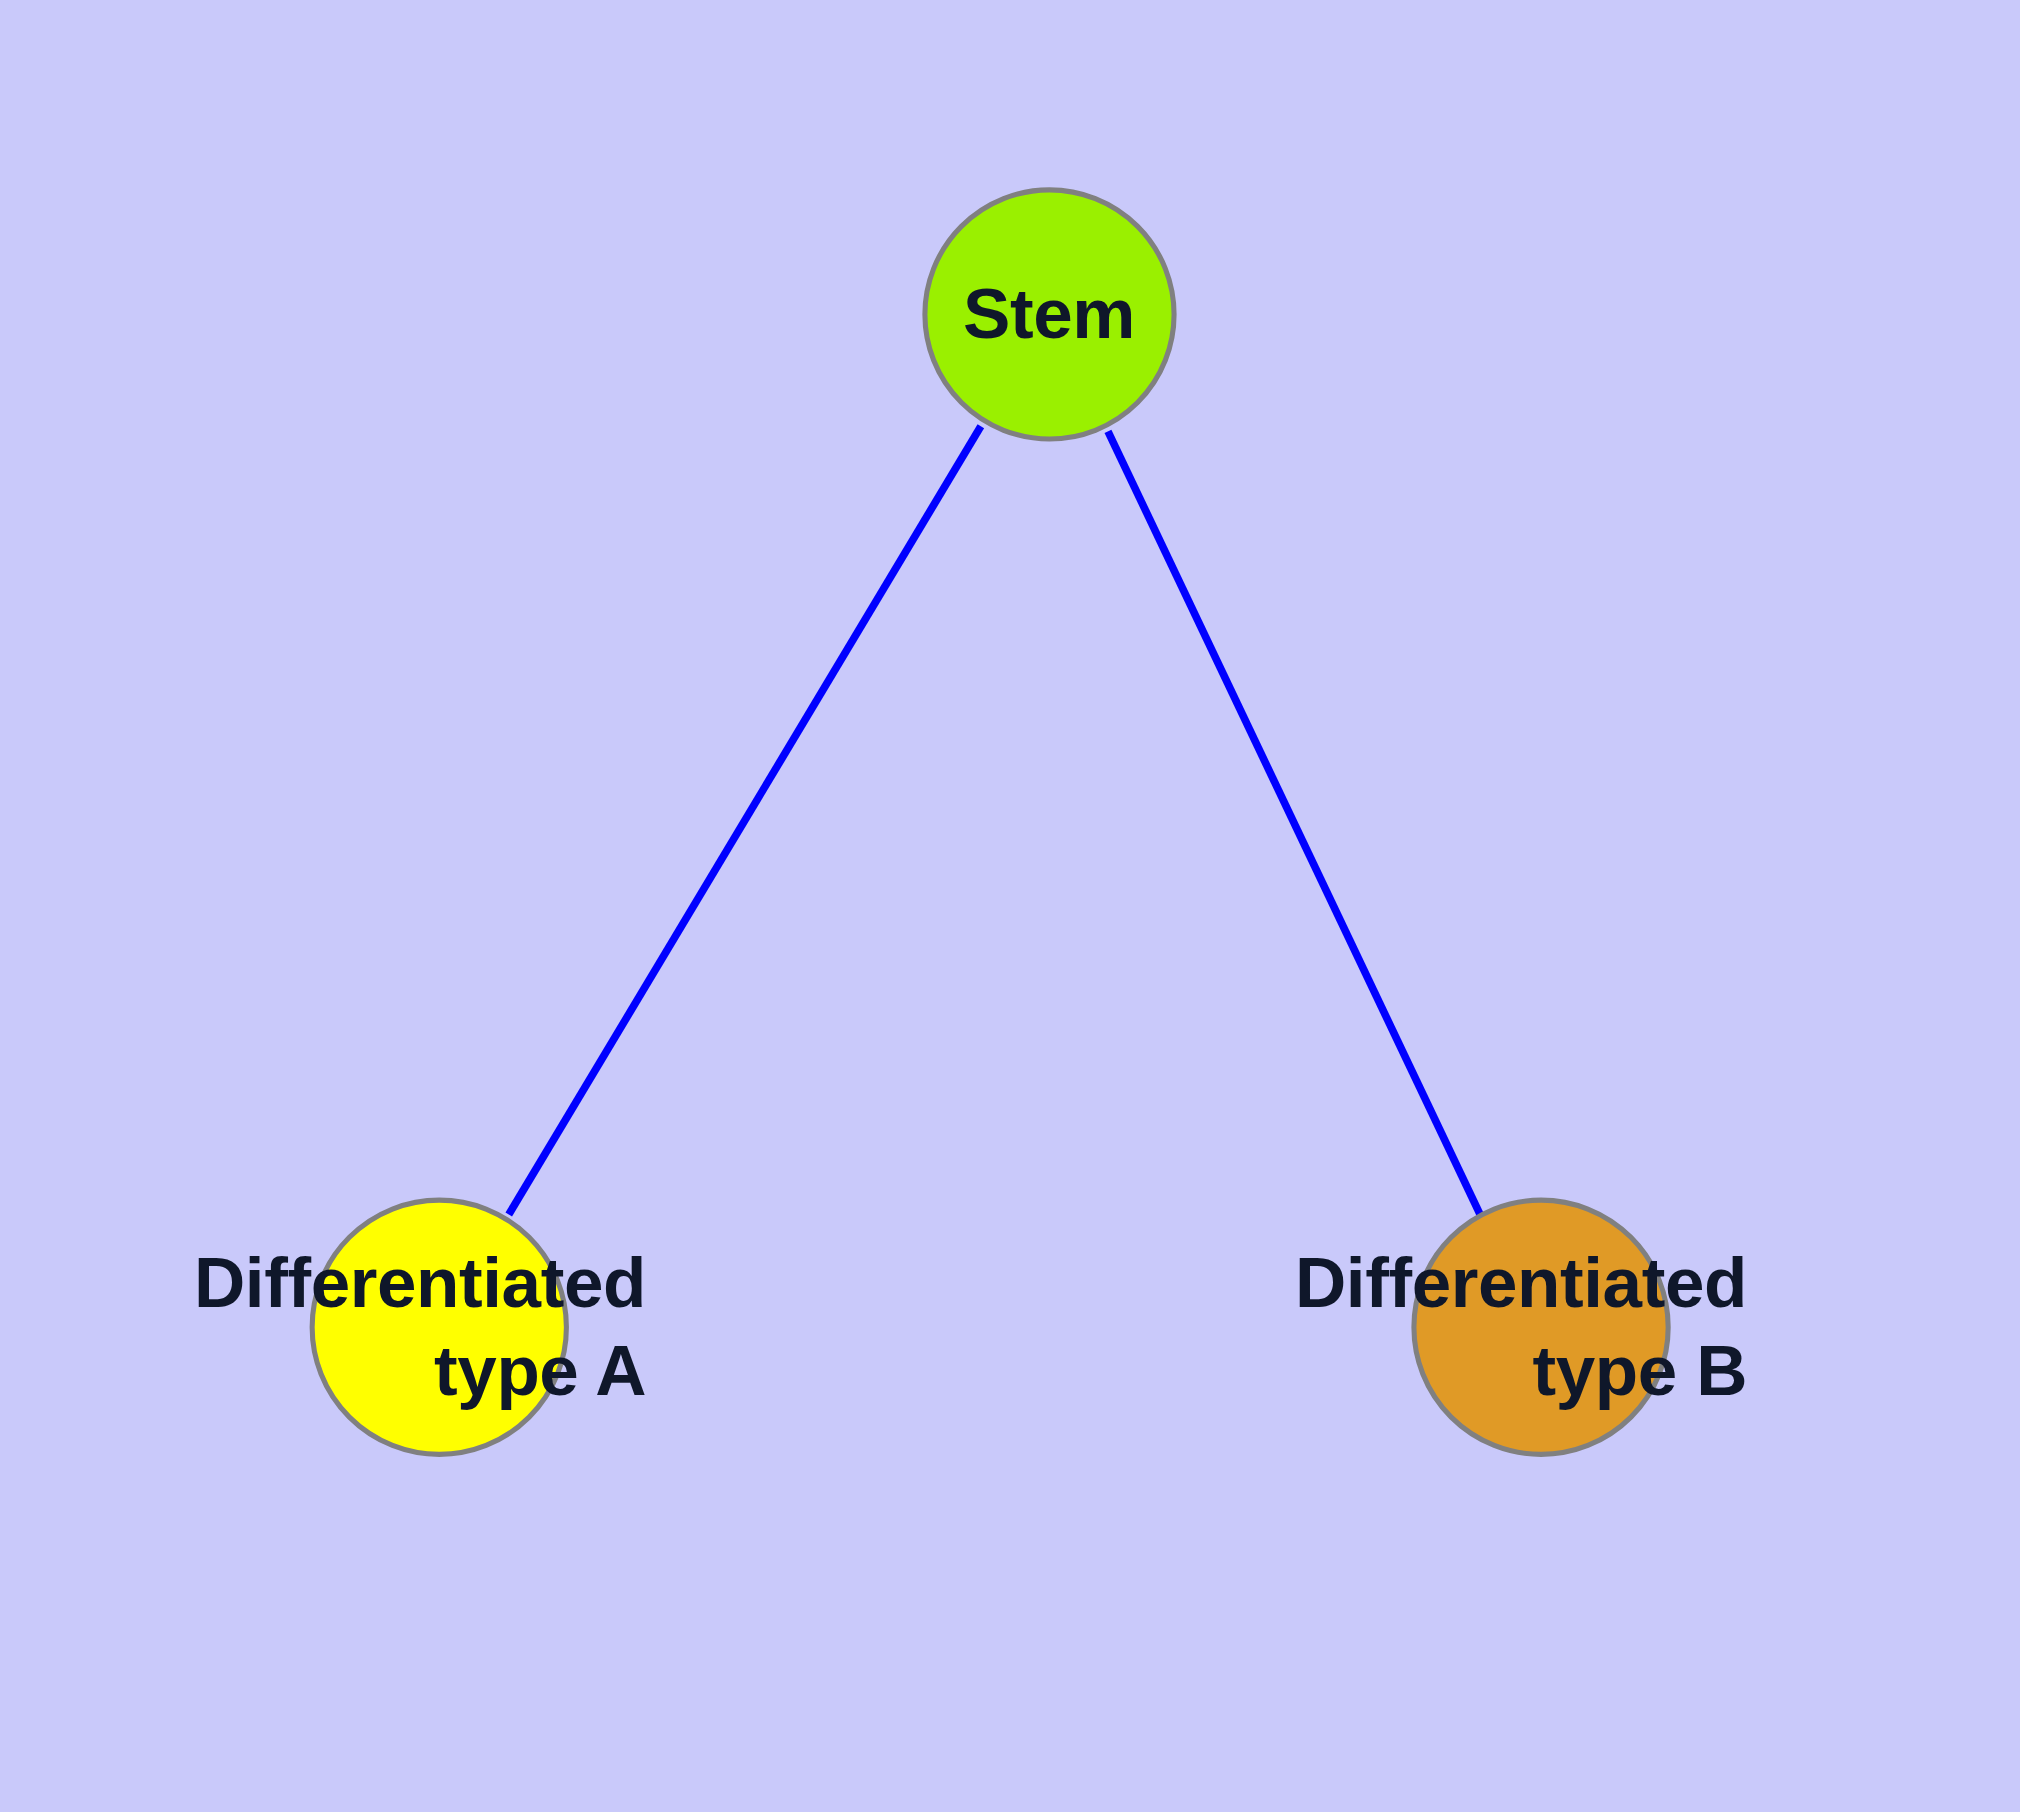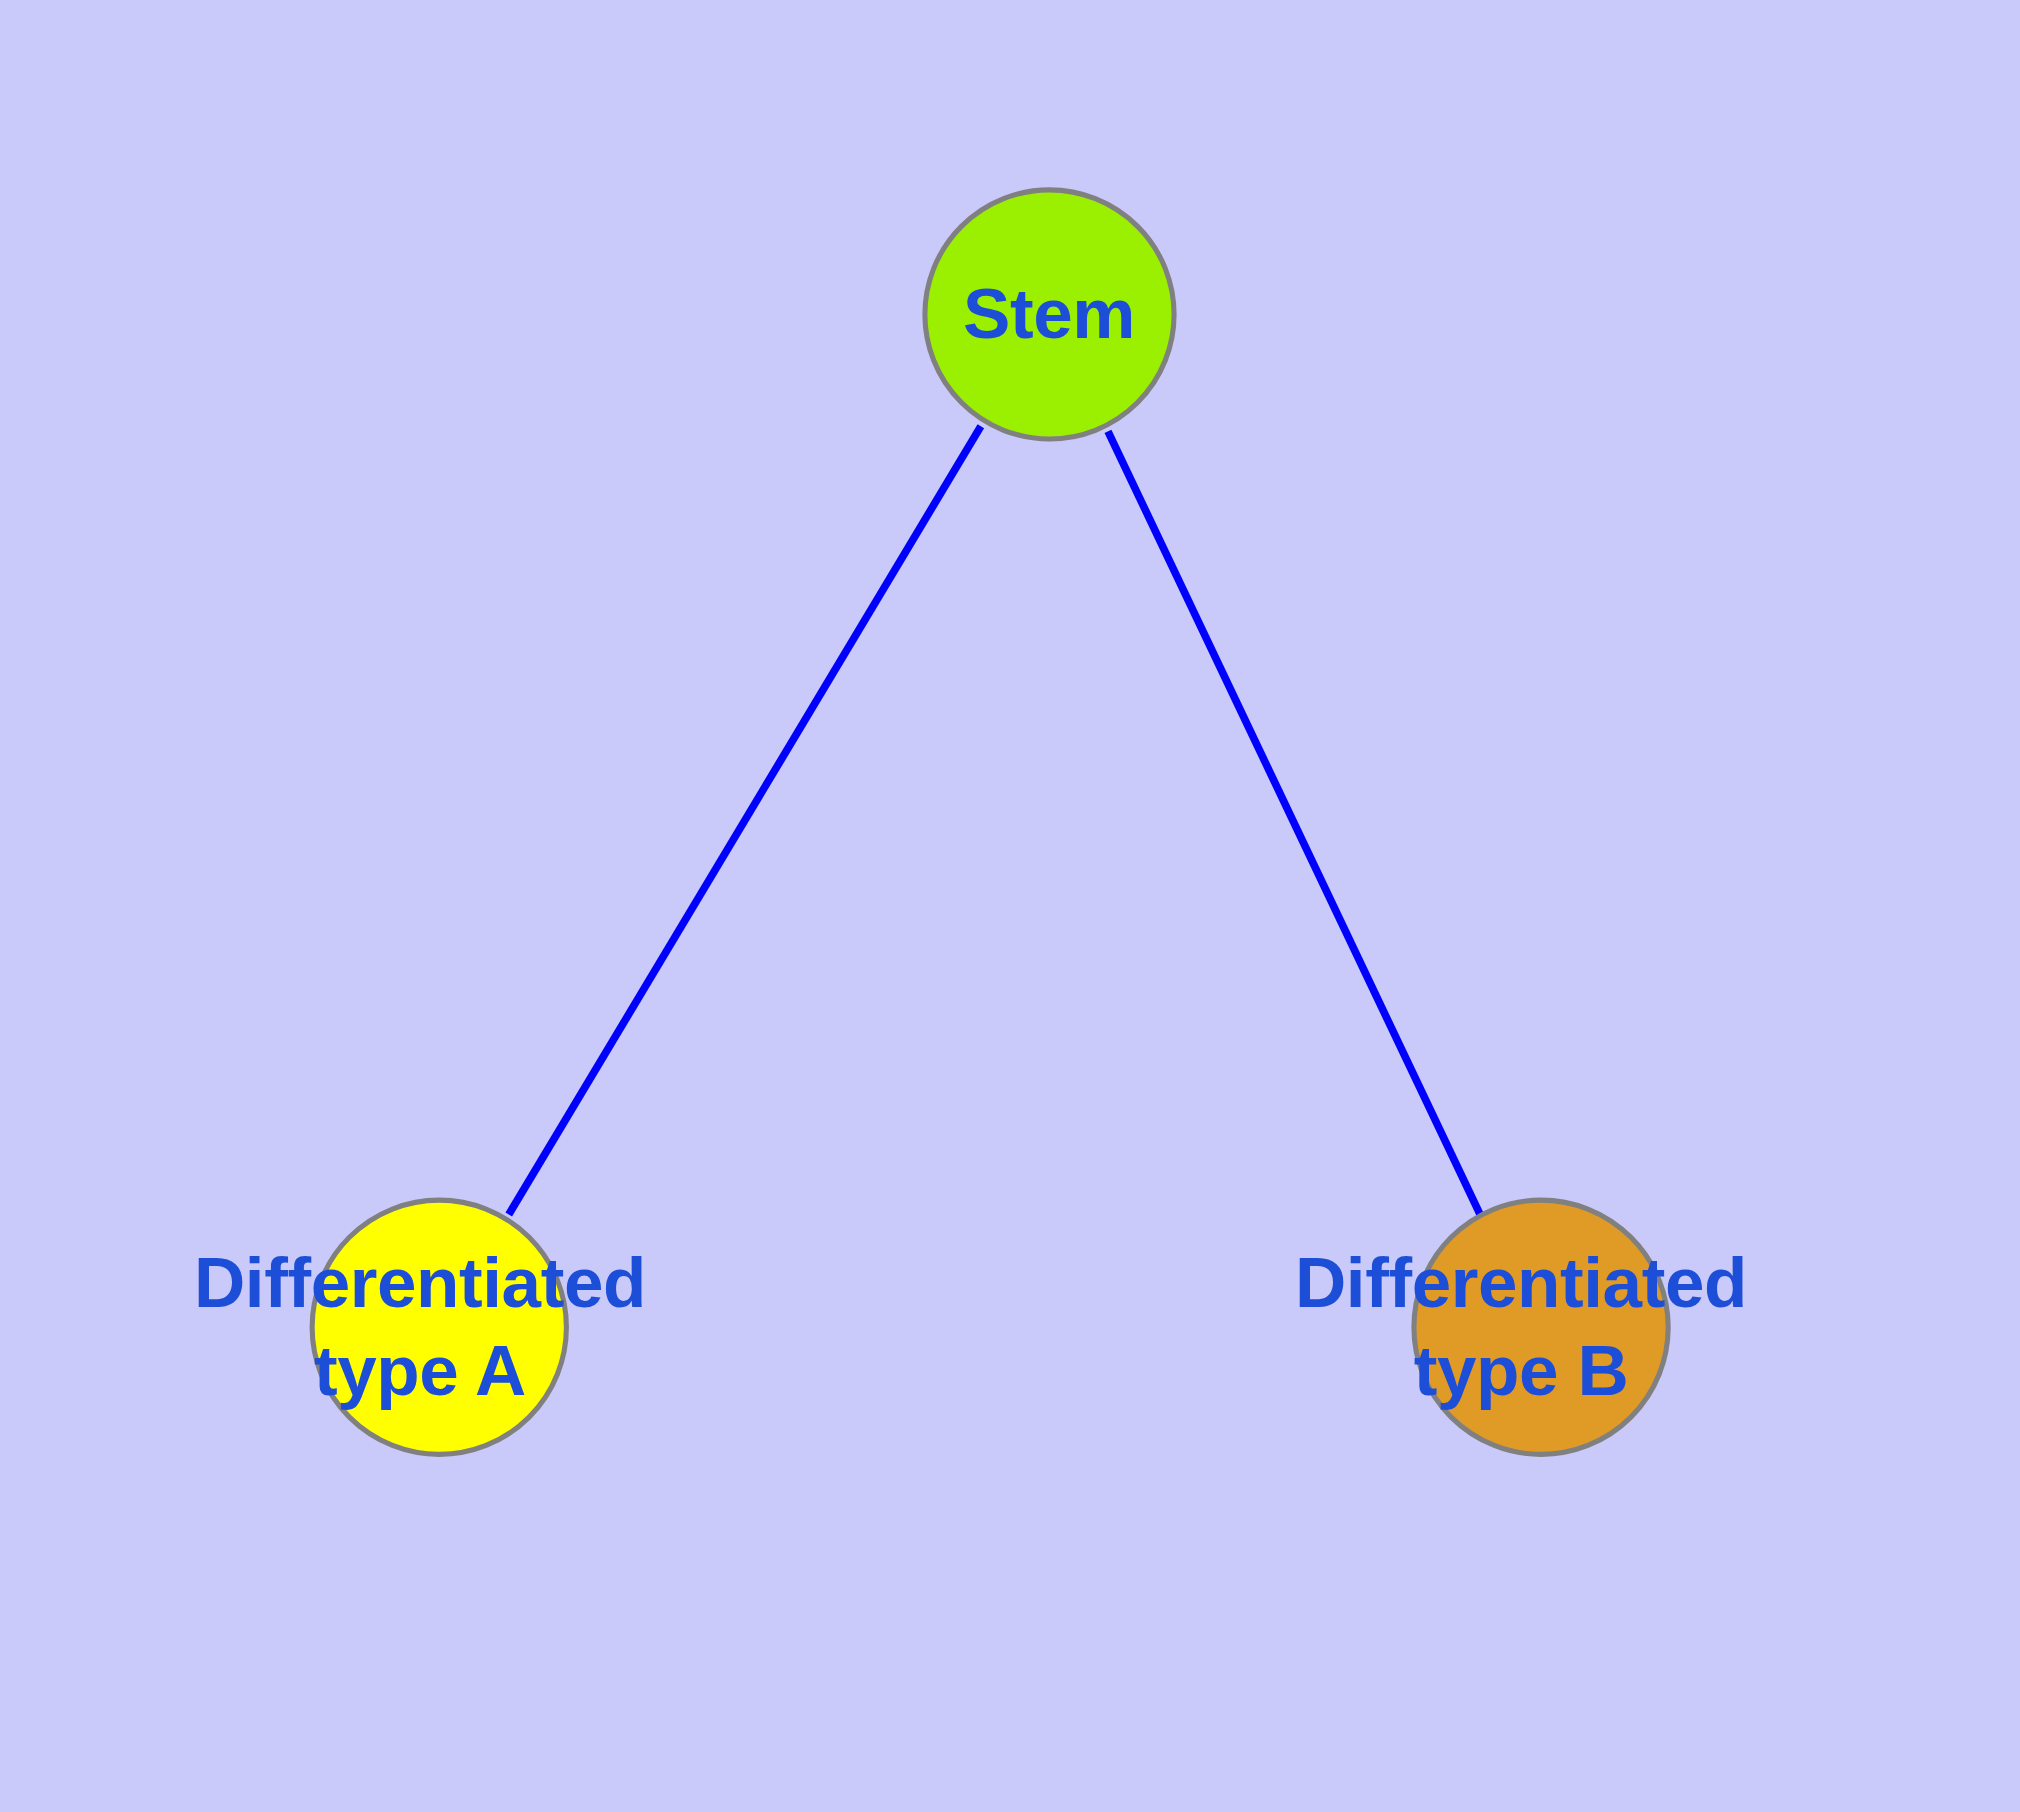--- a/index.html
+++ b/index.html
@@ -18,26 +18,26 @@
   #graph-svg {
     position: absolute;
     top: 0;
     left: 0;
     width: 2021px;
     height: 1812px;
     display: block;
   }
   .node-label {
     position: absolute;
-    text-align: center;
+    text-align: right;
     font-family: "Liberation Sans", sans-serif;
     font-weight: bold;
     font-size: 71px;
     line-height: 88px;
-    color: #1d4ed8;
+    color: #0f172a;
     white-space: pre;
     transform: translate(-50%, -50%);
     pointer-events: none;
     letter-spacing: -0.4px;
   }
 </style>
 </head>
 <body>
 
 <div id="canvas">

